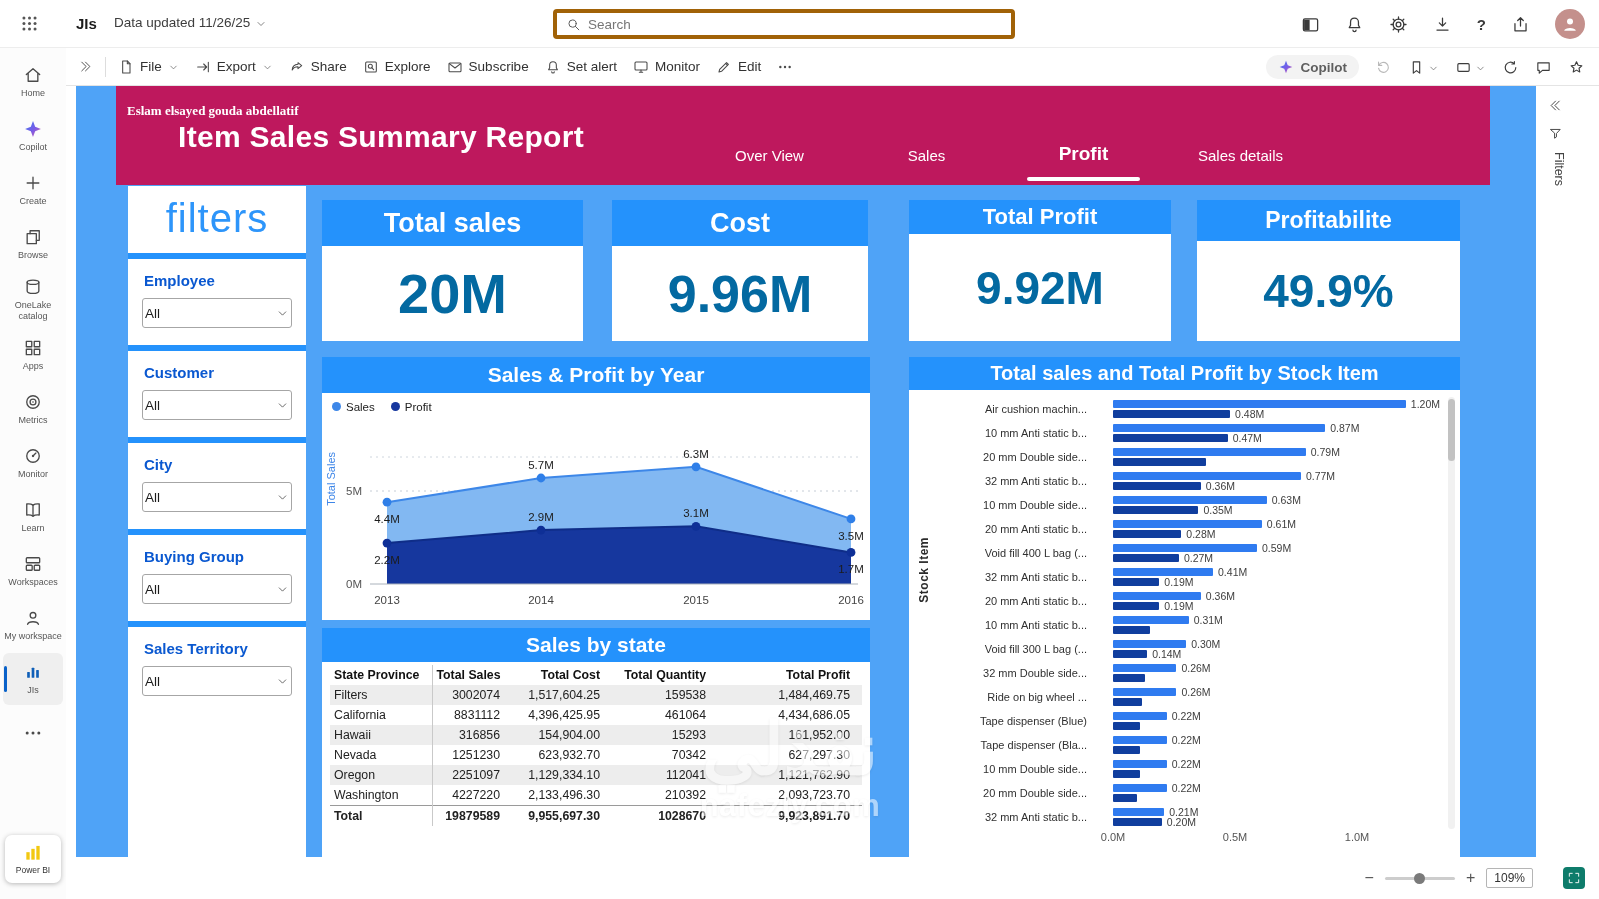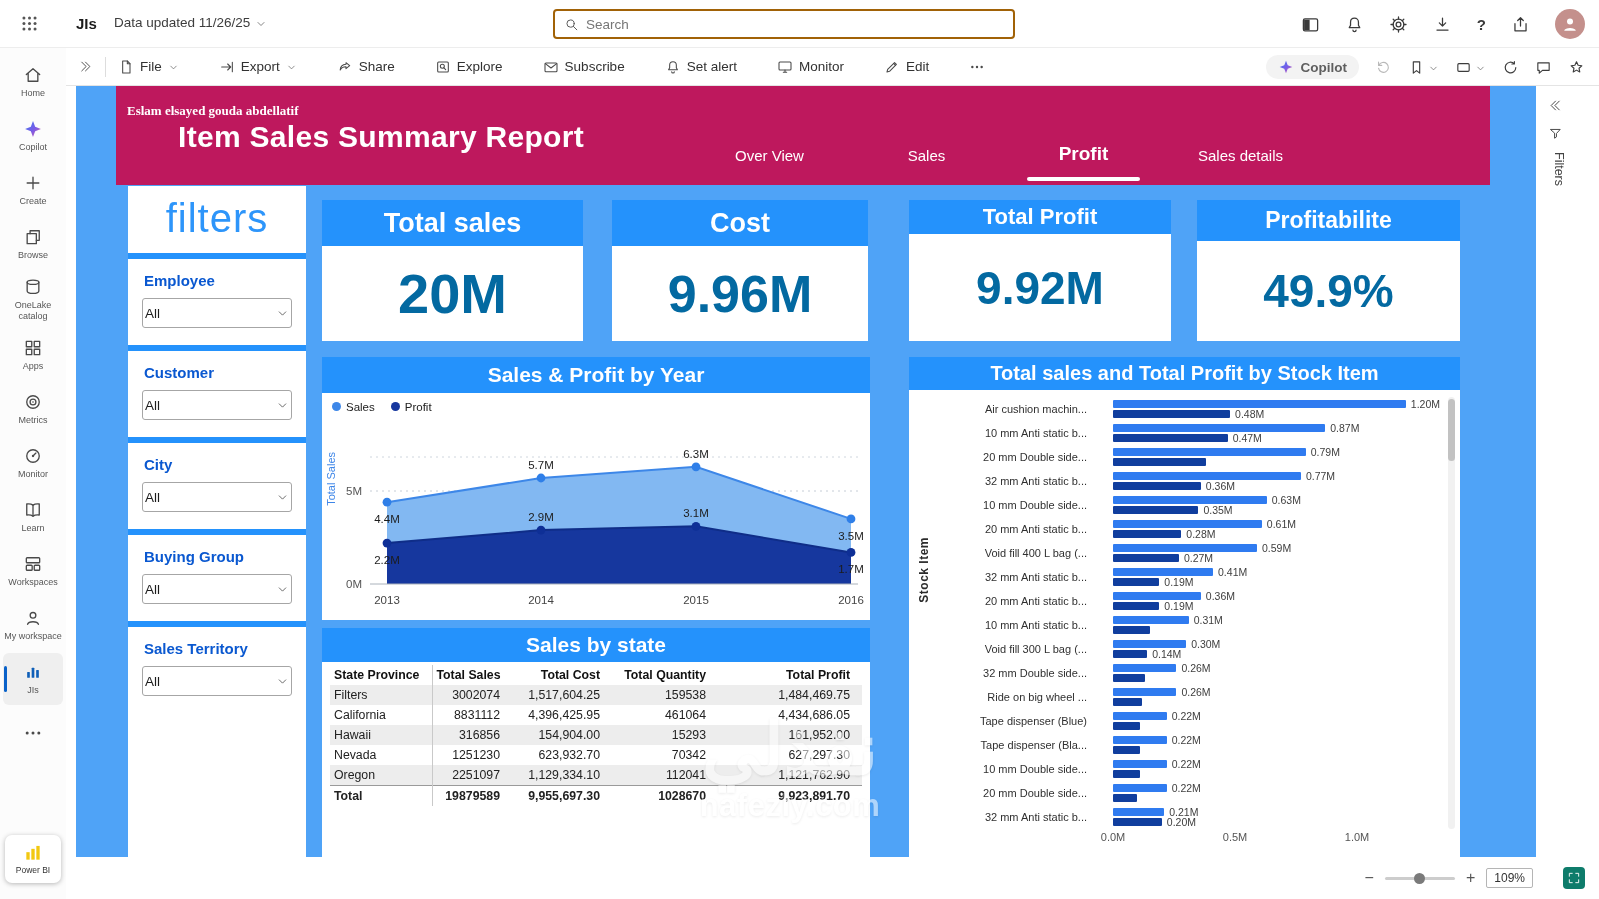--- a/index.html
+++ b/index.html
@@ -6,33 +6,33 @@
 html,body{width:1599px;height:899px}
 body{font-family:"Liberation Sans",sans-serif;background:#fff;overflow:hidden;color:#222}
 .screen{position:relative;width:1599px;height:899px;background:#fff;overflow:hidden}
 svg{display:block}
 
 .topbar{position:absolute;left:0;top:0;width:100%;height:48px;background:#fff;border-bottom:1px solid #ededed;z-index:50}
 .waffle{position:absolute;left:20px;top:14px;color:#555;cursor:pointer}
 .ws-name{position:absolute;left:76px;top:15px;font-size:15px;font-weight:600;color:#1b1b1b}
 .updated{position:absolute;left:114px;top:15px;font-size:13.5px;color:#3d3d3d;display:flex;align-items:center;gap:5px;cursor:pointer}
 .updated .uc{color:#666;margin-top:2px}
-.search{position:absolute;left:553px;top:9px;width:462px;height:30px;border:2px solid #a16207;border-radius:4px;background:#fff;display:flex;align-items:center;padding:0 9px;gap:7px}
+.search{position:absolute;left:553px;top:9px;width:462px;height:30px;border:4px solid #a16207;border-radius:4px;background:#fff;display:flex;align-items:center;padding:0 9px;gap:7px}
 .search .sic{color:#5c5c5c}
 .search input{border:none;outline:none;flex:1;font-size:13.5px;font-family:"Liberation Sans",sans-serif;color:#222;background:transparent}
 .search input::placeholder{color:#767676}
 .top-icons{position:absolute;right:14px;top:0;height:48px;display:flex;align-items:center;gap:25px}
 .tic{color:#3a3a3a;cursor:pointer;display:flex}
 .help-q{font-size:15px;font-weight:700;color:#3a3a3a;cursor:pointer}
 .avatar{width:30px;height:30px;border-radius:50%;background:#C4908C;display:flex;align-items:center;justify-content:center;color:#fff;cursor:pointer;overflow:hidden}
 
 .toolbar{position:absolute;left:66px;top:48px;right:0;height:38px;background:#fff;border-bottom:1px solid #e4e4e4;z-index:45;display:flex;align-items:center}
 .tb-collapse{margin-left:12px;color:#555;cursor:pointer;display:flex}
 .tb-sep{width:1px;height:20px;background:#ddd;margin:0 12px 0 12px}
-.tb-items{display:flex;align-items:center;gap:40px}
+.tb-items{display:flex;align-items:center;gap:16px}
 .tb-item{display:flex;align-items:center;gap:6px;font-size:13.5px;color:#323232;cursor:pointer;white-space:nowrap}
 .tb-item .ti{color:#4a4a4a;display:flex}
 .mchev{color:#666;display:flex;margin-top:2px}
 .tb-right{position:absolute;right:14px;top:0;height:38px;display:flex;align-items:center;gap:16px}
 .copilot-pill{display:flex;align-items:center;gap:7px;background:#f3f3f3;border-radius:14px;padding:4px 12px;cursor:pointer}
 .copilot-pill span{font-size:13.5px;color:#5f5f5f;font-weight:600}
 .tbr-ic{color:#3c3c3c;cursor:pointer;display:flex;align-items:center;gap:3px}
 .tbr-ic.dim{color:#b9b9b9}
 
 .sidenav{position:absolute;left:0;top:48px;width:66px;bottom:0;background:#fcfcfc;z-index:40;display:flex;flex-direction:column;align-items:center;padding-top:8px}
@@ -667,20 +667,27 @@
                   <td class="num">70342</td>
                   <td class="num">627,297.30</td>
                 </tr>
                 <tr class="stripe">
                   <td>Oregon</td>
                   <td class="num">2251097</td>
                   <td class="num">1,129,334.10</td>
                   <td class="num">112041</td>
                   <td class="num">1,121,762.90</td>
                 </tr>
+                <tr>
+                  <td>Washington</td>
+                  <td class="num">4227220</td>
+                  <td class="num">2,133,496.30</td>
+                  <td class="num">210392</td>
+                  <td class="num">2,093,723.70</td>
+                </tr>
               </tbody>
             <tfoot>
                 <tr class="total">
                   <td>Total</td>
                   <td class="num">19879589</td>
                   <td class="num">9,955,697.30</td>
                   <td class="num">1028670</td>
                   <td class="num">9,923,891.70</td>
                 </tr>
               </tfoot>

